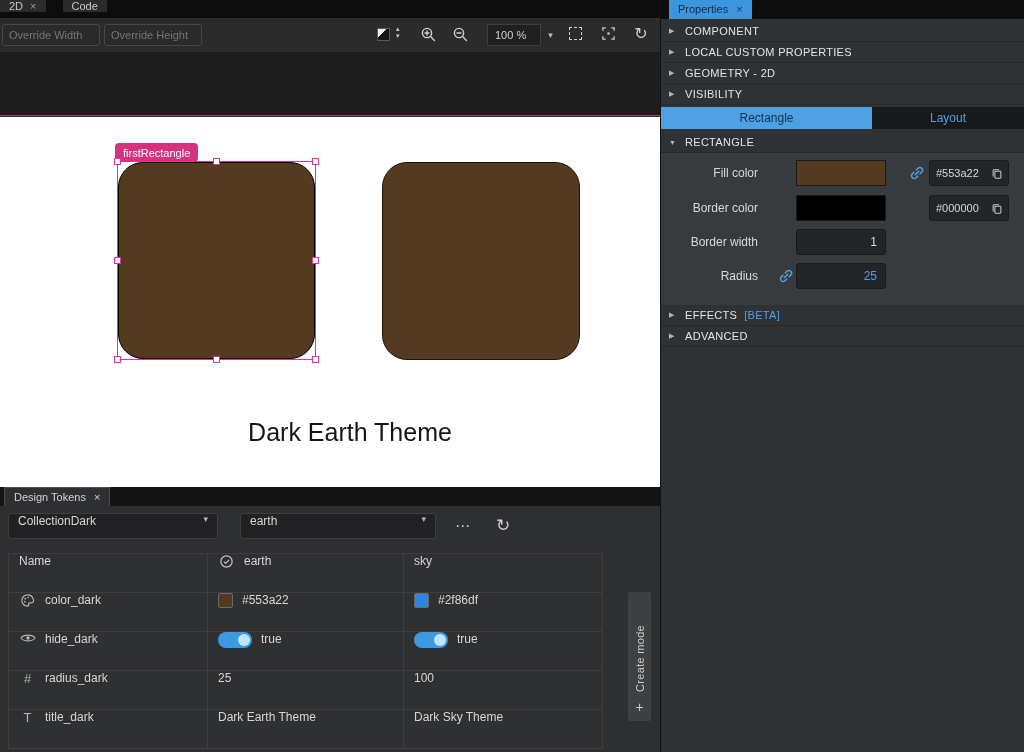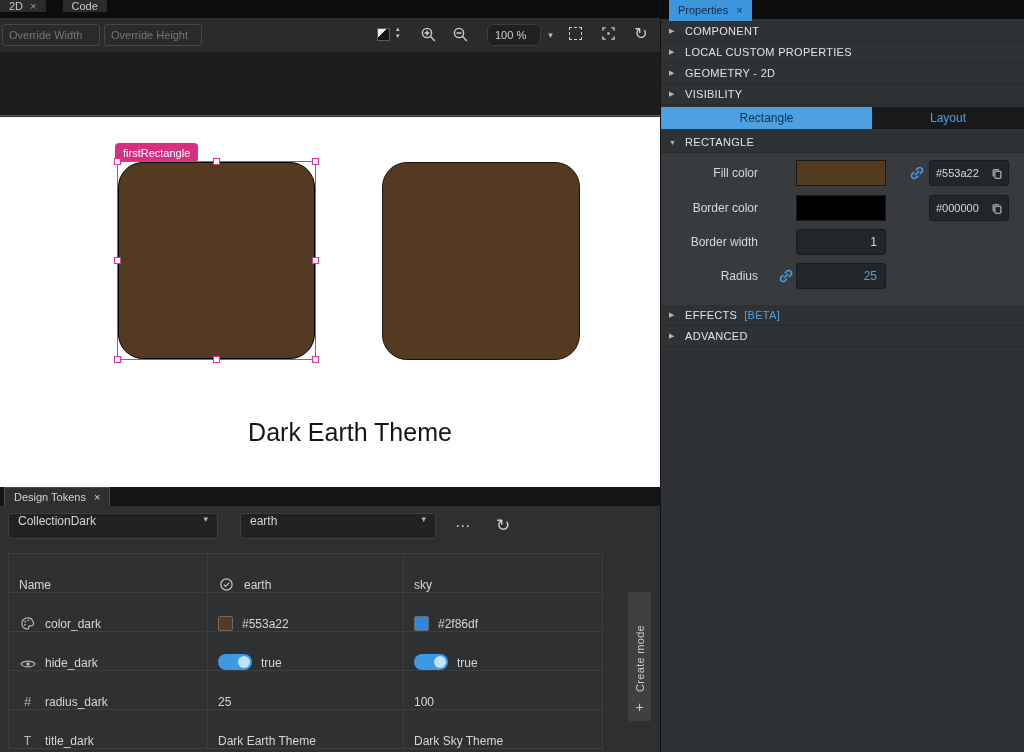--- a/index.html
+++ b/index.html
@@ -15,21 +15,21 @@
 #lt-toolbar{position:absolute;left:0;top:19px;width:660px;height:33px;background:#2b2b2c}
 .ovr-input{position:absolute;top:5px;height:22px;width:98px;background:#2a2a2a;border:1px solid #474747;border-radius:3px;color:#9a9a9a;font-size:11px;padding:0 6px;outline:none;font-family:inherit}
 .ovr-input::placeholder{color:#767676}
 #ow{left:2px}#oh{left:104px}
 .tb-ic{position:absolute;display:flex;align-items:center;justify-content:center;cursor:default}
 #ic-bw{left:377px;top:9px;width:13px;height:13px;border:1px solid #5a5a5a;background:linear-gradient(135deg,#ededed 0 38%,#141414 38% 100%)}
 #ic-spin{left:396px;top:7px;flex-direction:column;gap:1px}
 #ic-spin .sp{font-size:7px;line-height:6px;color:#c7c7c7}
 #ic-zin{left:420px;top:7px}
 #ic-zout{left:452px;top:7px}
-#zoom-combo{position:absolute;left:487px;top:5px;width:54px;height:22px;background:#202021;border:1px solid #3d3d3d;border-radius:6px;display:flex;align-items:center;padding:0 7px;font-size:11px;color:#cfcfcf}
+#zoom-combo{position:absolute;left:487px;top:5px;width:54px;height:22px;background:#202021;border:1px solid #3d3d3d;border-radius:0;display:flex;align-items:center;padding:0 7px;font-size:11px;color:#cfcfcf}
 #zoom-chev{position:absolute;left:543px;top:5px;width:15px;height:22px;display:flex;align-items:center;justify-content:center;font-size:9px;color:#b9b9b9}
 #ic-dash{left:569px;top:8px}
 .dashsq{width:13px;height:13px;border:1px dashed #cfcfcf;display:block}
 #ic-fit{left:601px;top:7px}
 #ic-reload{left:632px;top:3px;width:18px;height:22px;font-size:16px;color:#cfcfcf}
 #lt-strip{position:absolute;left:0;top:52px;width:660px;height:64px;background:#1d1d1e;border-bottom:1px solid #a82e78}
 
 #canvas{position:absolute;left:0;top:117px;width:660px;height:370px;background:#ffffff}
 .sel-label{position:absolute;left:115px;top:26px;height:19px;display:flex;align-items:center;padding:0 8px;background:#d6317f;color:#fff;font-size:11px;border-radius:4px;white-space:nowrap}
 #rect1{position:absolute;left:118px;top:45px;width:197px;height:197px;outline:1px solid #e8309a}
@@ -44,33 +44,33 @@
 #bottom{position:absolute;left:0;top:487px;width:660px;height:265px;background:#2e2f30}
 #dt-tabbar{position:absolute;left:0;top:0;width:660px;height:19px;background:#141414}
 #dt-tab{position:absolute;left:4px;top:0;height:19px;display:flex;align-items:center;gap:8px;padding:0 9px;background:#2e2f30;border:1px solid #4d4d4d;border-bottom:none;font-size:11px;color:#d2d2d2}
 .combo{position:absolute;top:26px;height:26px;background:#202223;border:1px solid #3e3e3e;border-radius:3px;display:flex;align-items:flex-start;font-size:12px;color:#d6d6d6;padding:0 9px}
 .combo .chev{margin-left:auto;font-size:9px;color:#b5b5b5;padding-left:8px}
 #combo-collection{left:8px;width:210px}
 #combo-mode{left:240px;width:196px}
 #dt-more{position:absolute;left:450px;top:26px;width:26px;height:26px;display:flex;align-items:center;justify-content:center;font-size:15px;color:#cfcfcf;letter-spacing:1px}
 #dt-sync{position:absolute;left:491px;top:25px;width:24px;height:26px;display:flex;align-items:center;justify-content:center;font-size:17px;color:#cfcfcf}
 #dt-table{position:absolute;left:8px;top:66px;width:595px;display:grid;grid-template-columns:199px 196px 199px;grid-auto-rows:39px;border-top:1px solid #3e3e3e;border-left:1px solid #3e3e3e;background:#2f3031}
-.cell{border-right:1px solid #3e3e3e;border-bottom:1px solid #3e3e3e;display:flex;align-items:flex-end;gap:9px;padding:0 10px;font-size:12px;color:#d6d6d6;overflow:hidden}
+.cell{border-right:1px solid #3e3e3e;border-bottom:1px solid #3e3e3e;display:flex;align-items:flex-start;gap:9px;padding:0 10px;font-size:12px;color:#d6d6d6;overflow:hidden}
 .cell .name-ic{width:17px;display:flex;justify-content:center;color:#b5b5b5;font-size:13px;flex:none}
 .glyph-ic{font-size:13px;color:#b5b5b5}
 .swatch{width:15px;height:15px;border:1px solid #6b6b6b;border-radius:2px;flex:none}
 .toggle{width:34px;height:16px;border-radius:9px;background:#3d9ae2;position:relative;flex:none}
 .toggle::after{content:"";position:absolute;right:2px;top:2px;width:12px;height:12px;border-radius:50%;background:#c2e4fa}
 #create-strip{position:absolute;left:628px;top:105px;width:23px;height:129px;background:#3e4042;border-radius:2px;display:flex;flex-direction:column;align-items:center;justify-content:flex-end;padding:7px 0;gap:8px}
 #create-strip .vtext{writing-mode:vertical-rl;transform:rotate(180deg);font-size:11px;color:#cbcbcb;letter-spacing:.3px}
 #create-strip .plus{font-size:14px;color:#cbcbcb;line-height:1}
 
 #right{position:absolute;left:660px;top:0;width:364px;height:752px;background:#2f3234;border-left:1px solid #121212}
 #rp-tabbar{position:absolute;left:0;top:0;width:100%;height:19px;background:#0d0d0d}
-#rp-tab{position:absolute;left:8px;top:0;height:19px;display:flex;align-items:flex-end;gap:8px;padding:16px 9px;background:#3d96dd;font-size:11px;color:#0c2c49}
+#rp-tab{position:absolute;left:8px;top:0;height:19px;display:flex;align-items:flex-start;gap:8px;padding:3px 9px;background:#3d96dd;font-size:11px;color:#0c2c49}
 #rp-tab .x{font-size:11px;color:#143350}
 .sec-row{position:absolute;left:0;width:100%;height:21px;display:flex;align-items:center;gap:7px;padding:0 8px;font-size:11px;color:#e3e3e3;background:#2f3234;border-bottom:1px solid #27292b;letter-spacing:.3px}
 .sec-caret{font-size:7px;color:#b5b5b5;width:9px;flex:none}
 #sec-component{top:21px}#sec-local{top:42px}#sec-geometry{top:63px}#sec-visibility{top:84px}
 #subtabs{position:absolute;left:0;top:107px;width:100%;height:22px;display:flex}
 #subtab-rect{width:211px;background:#4da1e2;color:#10344f;display:flex;align-items:center;justify-content:center;font-size:12px}
 #subtab-layout{flex:1;background:#18191a;color:#4da1e2;display:flex;align-items:center;justify-content:center;font-size:12px}
 #rect-header{top:132px}
 #rect-body{position:absolute;left:0;top:153px;width:100%;height:152px;background:#383b3e}
 .prop-row{position:absolute;left:0;width:100%;height:26px}

